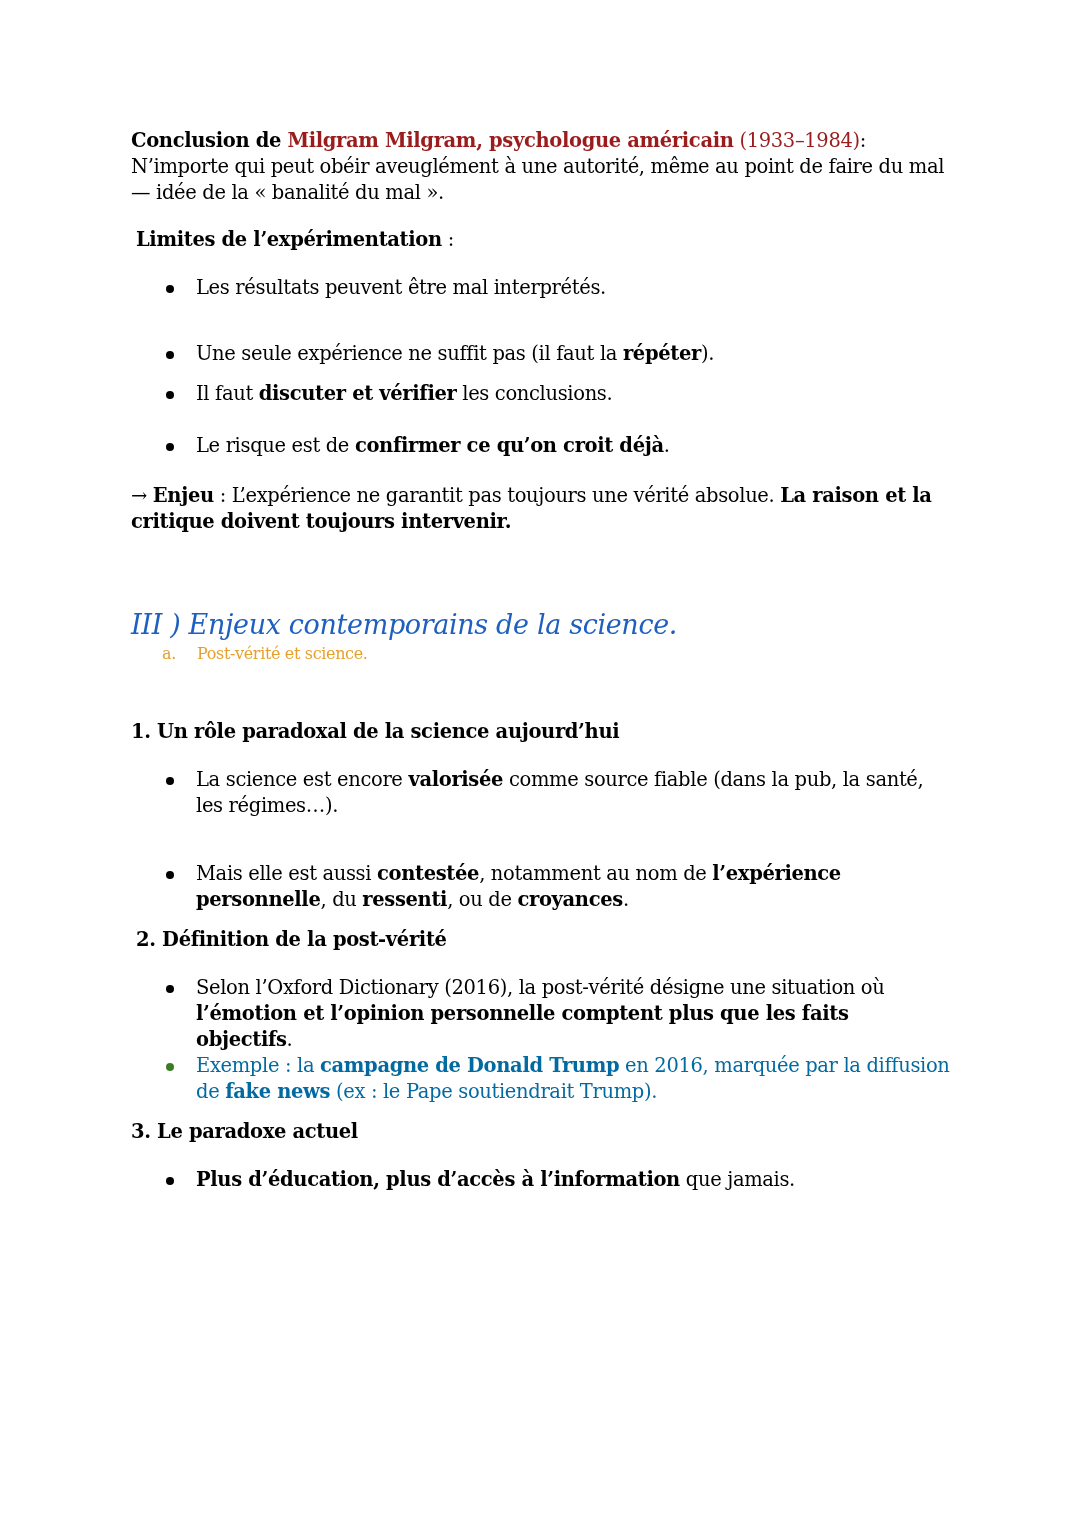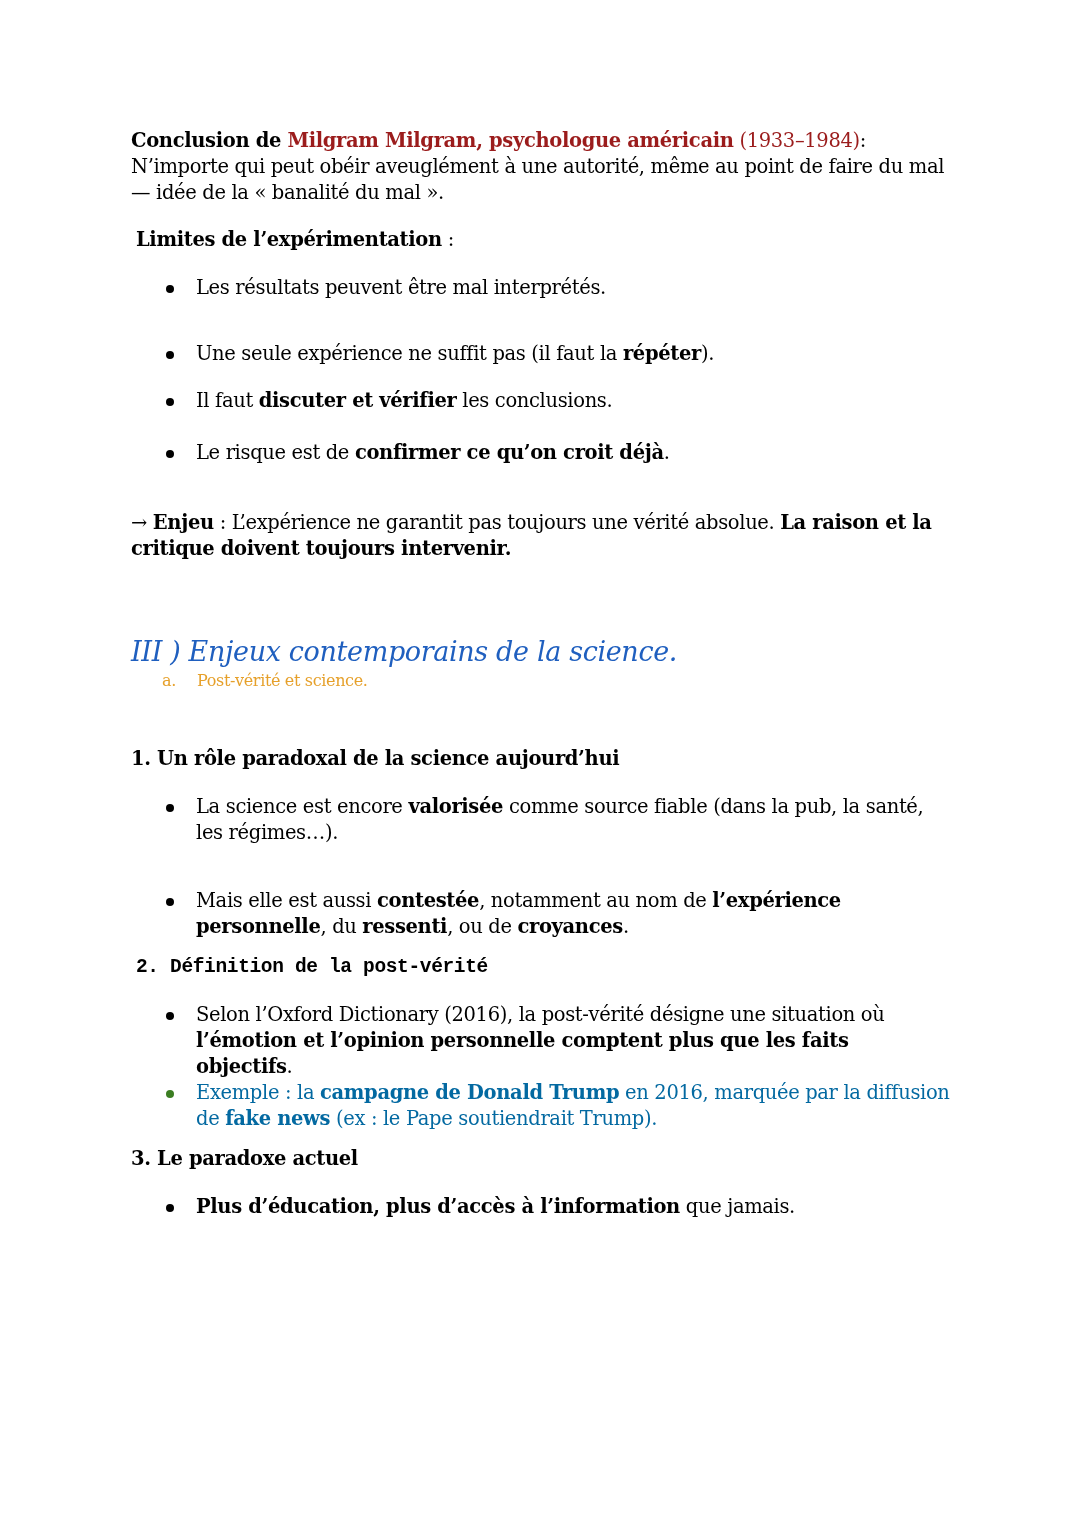--- a/index.html
+++ b/index.html
@@ -67,41 +67,41 @@
   <p class="p" style="margin-bottom:21px;">
     <span class="b">Conclusion de </span><span class="b red">Milgram Milgram, psychologue américain</span><span class="red"> (1933–1984)</span><span>: N’importe qui peut obéir aveuglément à une autorité, même au point de faire du mal — idée de la « banalité du mal ».</span>
   </p>
 
   <p class="p" style="padding-left:5px; margin-bottom:22px;">
     <span class="b">Limites de l’expérimentation</span><span> :</span>
   </p>
 
   <ul class="bullets">
       <li style="margin-bottom: 40px;"><span class="dot"></span><span>Les résultats peuvent être mal interprétés.</span></li>
-      <li style="margin-bottom: 21px;"><span class="dot"></span><span>Une seule expérience ne suffit pas (il faut la </span><span class="b">répéter</span><span>).</span></li>
+      <li style="margin-bottom: 14px;"><span class="dot"></span><span>Une seule expérience ne suffit pas (il faut la </span><span class="b">répéter</span><span>).</span></li>
       <li style="margin-bottom: 26px;"><span class="dot"></span><span>Il faut </span><span class="b">discuter et vérifier</span><span> les conclusions.</span></li>
       <li style="margin-bottom: 0px;"><span class="dot"></span><span>Le risque est de </span><span class="b">confirmer ce qu’on croit déjà</span><span>.</span></li>
     </ul>
 
-  <p class="p" style="margin-top:44px;">
+  <p class="p" style="margin-top:24px;">
     <span>→ </span><span class="b">Enjeu</span><span> : L’expérience ne garantit pas toujours une vérité absolue. </span><span class="b">La raison et la critique doivent toujours intervenir.</span>
   </p>
 
   <h1 class="h-section blue" style="margin-top:74px;">III ) Enjeux contemporains de la science.</h1>
   <h2 class="h-sub orange">
     <span class="num">a.</span><span>Post-vérité et science.</span>
   </h2>
 
   <p class="h-num" style="margin-top:52px; margin-bottom:22px;">1. Un rôle paradoxal de la science aujourd’hui</p>
   <ul class="bullets">
       <li style="margin-bottom: 42px;"><span class="dot"></span><span>La science est encore </span><span class="b">valorisée</span><span> comme source fiable (dans la pub, la santé, les régimes…).</span></li>
       <li style="margin-bottom: 0px;"><span class="dot"></span><span>Mais elle est aussi </span><span class="b">contestée</span><span>, notamment au nom de </span><span class="b">l’expérience personnelle</span><span>, du </span><span class="b">ressenti</span><span>, ou de </span><span class="b">croyances</span><span>.</span></li>
     </ul>
 
-  <p class="h-num" style="padding-left:5px; margin-top:14px; margin-bottom:22px;font-family:Liberation Mono, monospace;">2. Définition de la post-vérité</p>
+  <p class="h-num" style="padding-left:5px; margin-top:14px; margin-bottom:22px;">2. Définition de la post-vérité</p>
   <ul class="bullets">
       <li style=""><span class="dot"></span><span>Selon l’Oxford Dictionary (2016), la post-vérité désigne une situation où </span><span class="b">l’émotion et l’opinion personnelle comptent plus que les faits objectifs</span><span>.</span></li>
       <li class="green" style="margin-bottom: 0px;"><span class="dot"></span><span>Exemple : la </span><span class="b">campagne de Donald Trump</span><span> en 2016, marquée par la diffusion de </span><span class="b">fake news</span><span> (ex : le Pape soutiendrait Trump).</span></li>
     </ul>
 
   <p class="h-num" style="margin-top:14px; margin-bottom:22px;">3. Le paradoxe actuel</p>
   <ul class="bullets">
       <li style="margin-bottom: 26px;"><span class="dot"></span><span class="b">Plus d’éducation, plus d’accès à l’information</span><span> que jamais.</span></li>
     </ul>
 

